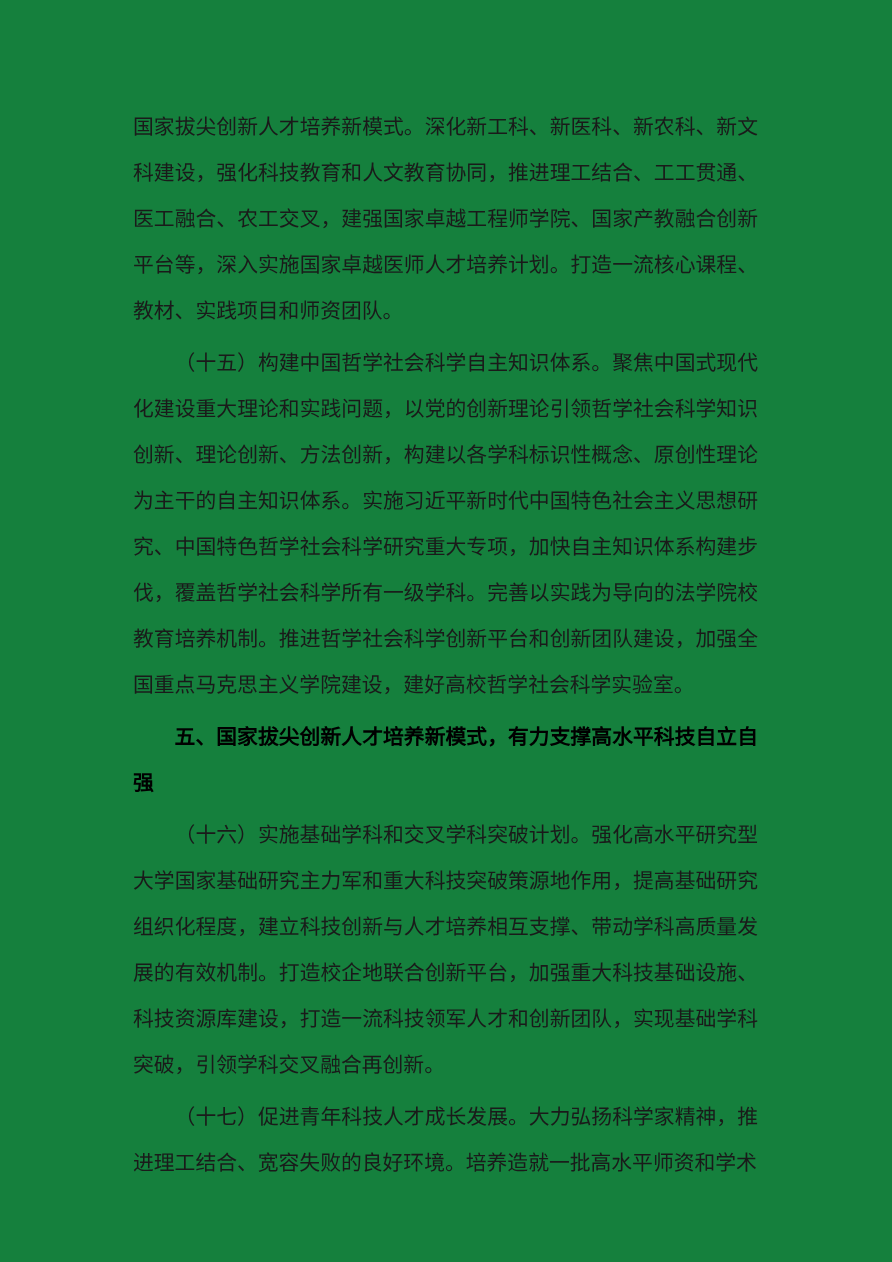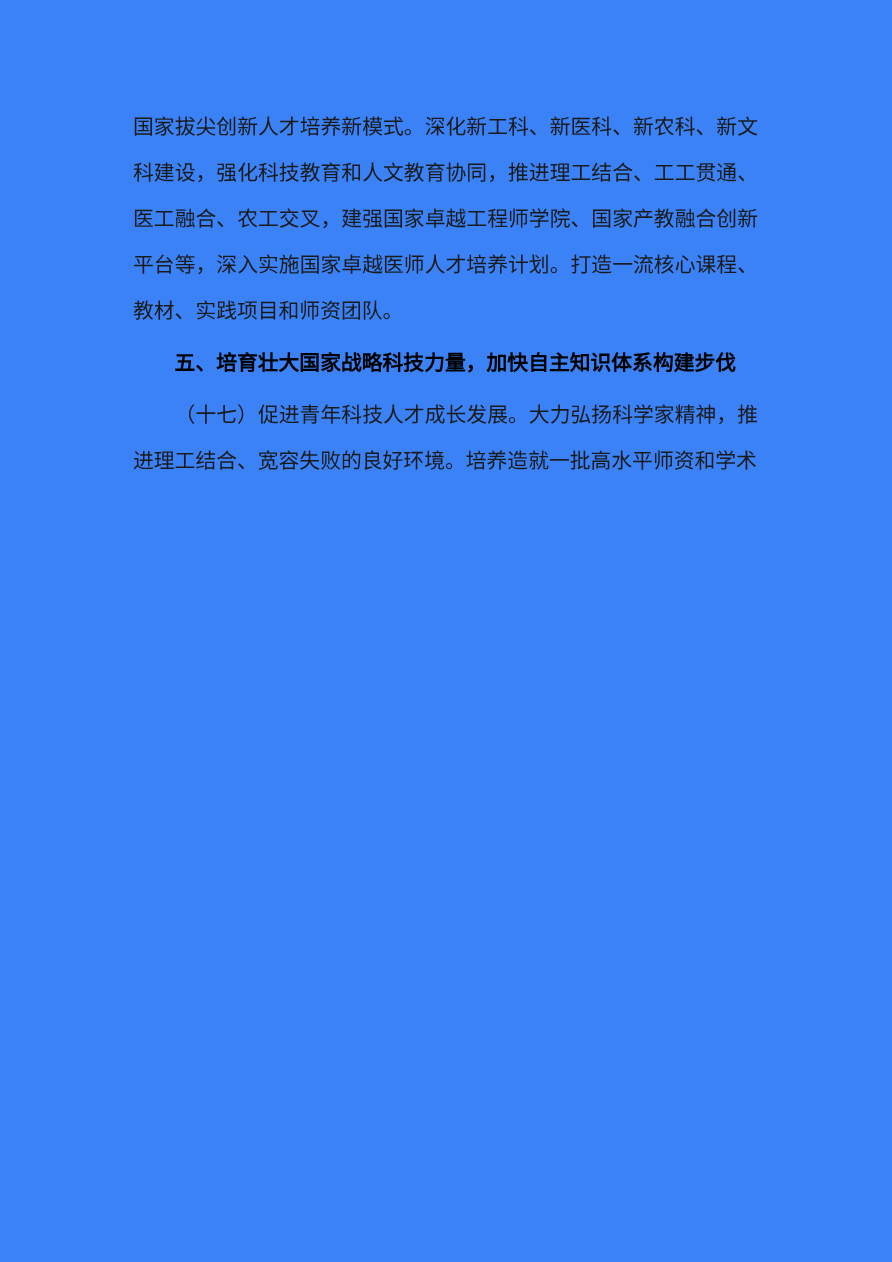--- a/index.html
+++ b/index.html
@@ -5,21 +5,21 @@
 <style>
   html, body {
     margin: 0;
     padding: 0;
     background: #ffffff;
   }
   .page {
     position: relative;
     width: 892px;
     height: 1262px;
-    background: #3b82f6;
+    background: #15803d;
     overflow: hidden;
   }
   .text-block {
     position: absolute;
     left: 133px;
     top: 104px;
     width: 625px;
   }
   .text-block p {
     margin: 0 0 6px 0;
@@ -39,16 +39,18 @@
     font-weight: bold;
     color: #000000;
   }
 </style>
 </head>
 <body>
 
 <div class="page">
   <div class="text-block">
     <p class="no-indent">国家拔尖创新人才培养新模式。深化新工科、新医科、新农科、新文科建设，强化科技教育和人文教育协同，推进理工结合、工工贯通、医工融合、农工交叉，建强国家卓越工程师学院、国家产教融合创新平台等，深入实施国家卓越医师人才培养计划。打造一流核心课程、教材、实践项目和师资团队。</p>
-    <p class="heading">五、培育壮大国家战略科技力量，加快自主知识体系构建步伐</p>
+    <p>（十五）构建中国哲学社会科学自主知识体系。聚焦中国式现代化建设重大理论和实践问题，以党的创新理论引领哲学社会科学知识创新、理论创新、方法创新，构建以各学科标识性概念、原创性理论为主干的自主知识体系。实施习近平新时代中国特色社会主义思想研究、中国特色哲学社会科学研究重大专项，加快自主知识体系构建步伐，覆盖哲学社会科学所有一级学科。完善以实践为导向的法学院校教育培养机制。推进哲学社会科学创新平台和创新团队建设，加强全国重点马克思主义学院建设，建好高校哲学社会科学实验室。</p>
+    <p class="heading">五、国家拔尖创新人才培养新模式，有力支撑高水平科技自立自强</p>
+    <p>（十六）实施基础学科和交叉学科突破计划。强化高水平研究型大学国家基础研究主力军和重大科技突破策源地作用，提高基础研究组织化程度，建立科技创新与人才培养相互支撑、带动学科高质量发展的有效机制。打造校企地联合创新平台，加强重大科技基础设施、科技资源库建设，打造一流科技领军人才和创新团队，实现基础学科突破，引领学科交叉融合再创新。</p>
     <p>（十七）促进青年科技人才成长发展。大力弘扬科学家精神，推进理工结合、宽容失败的良好环境。培养造就一批高水平师资和学术</p>
   </div>
 </div>
 
 </body></html>

